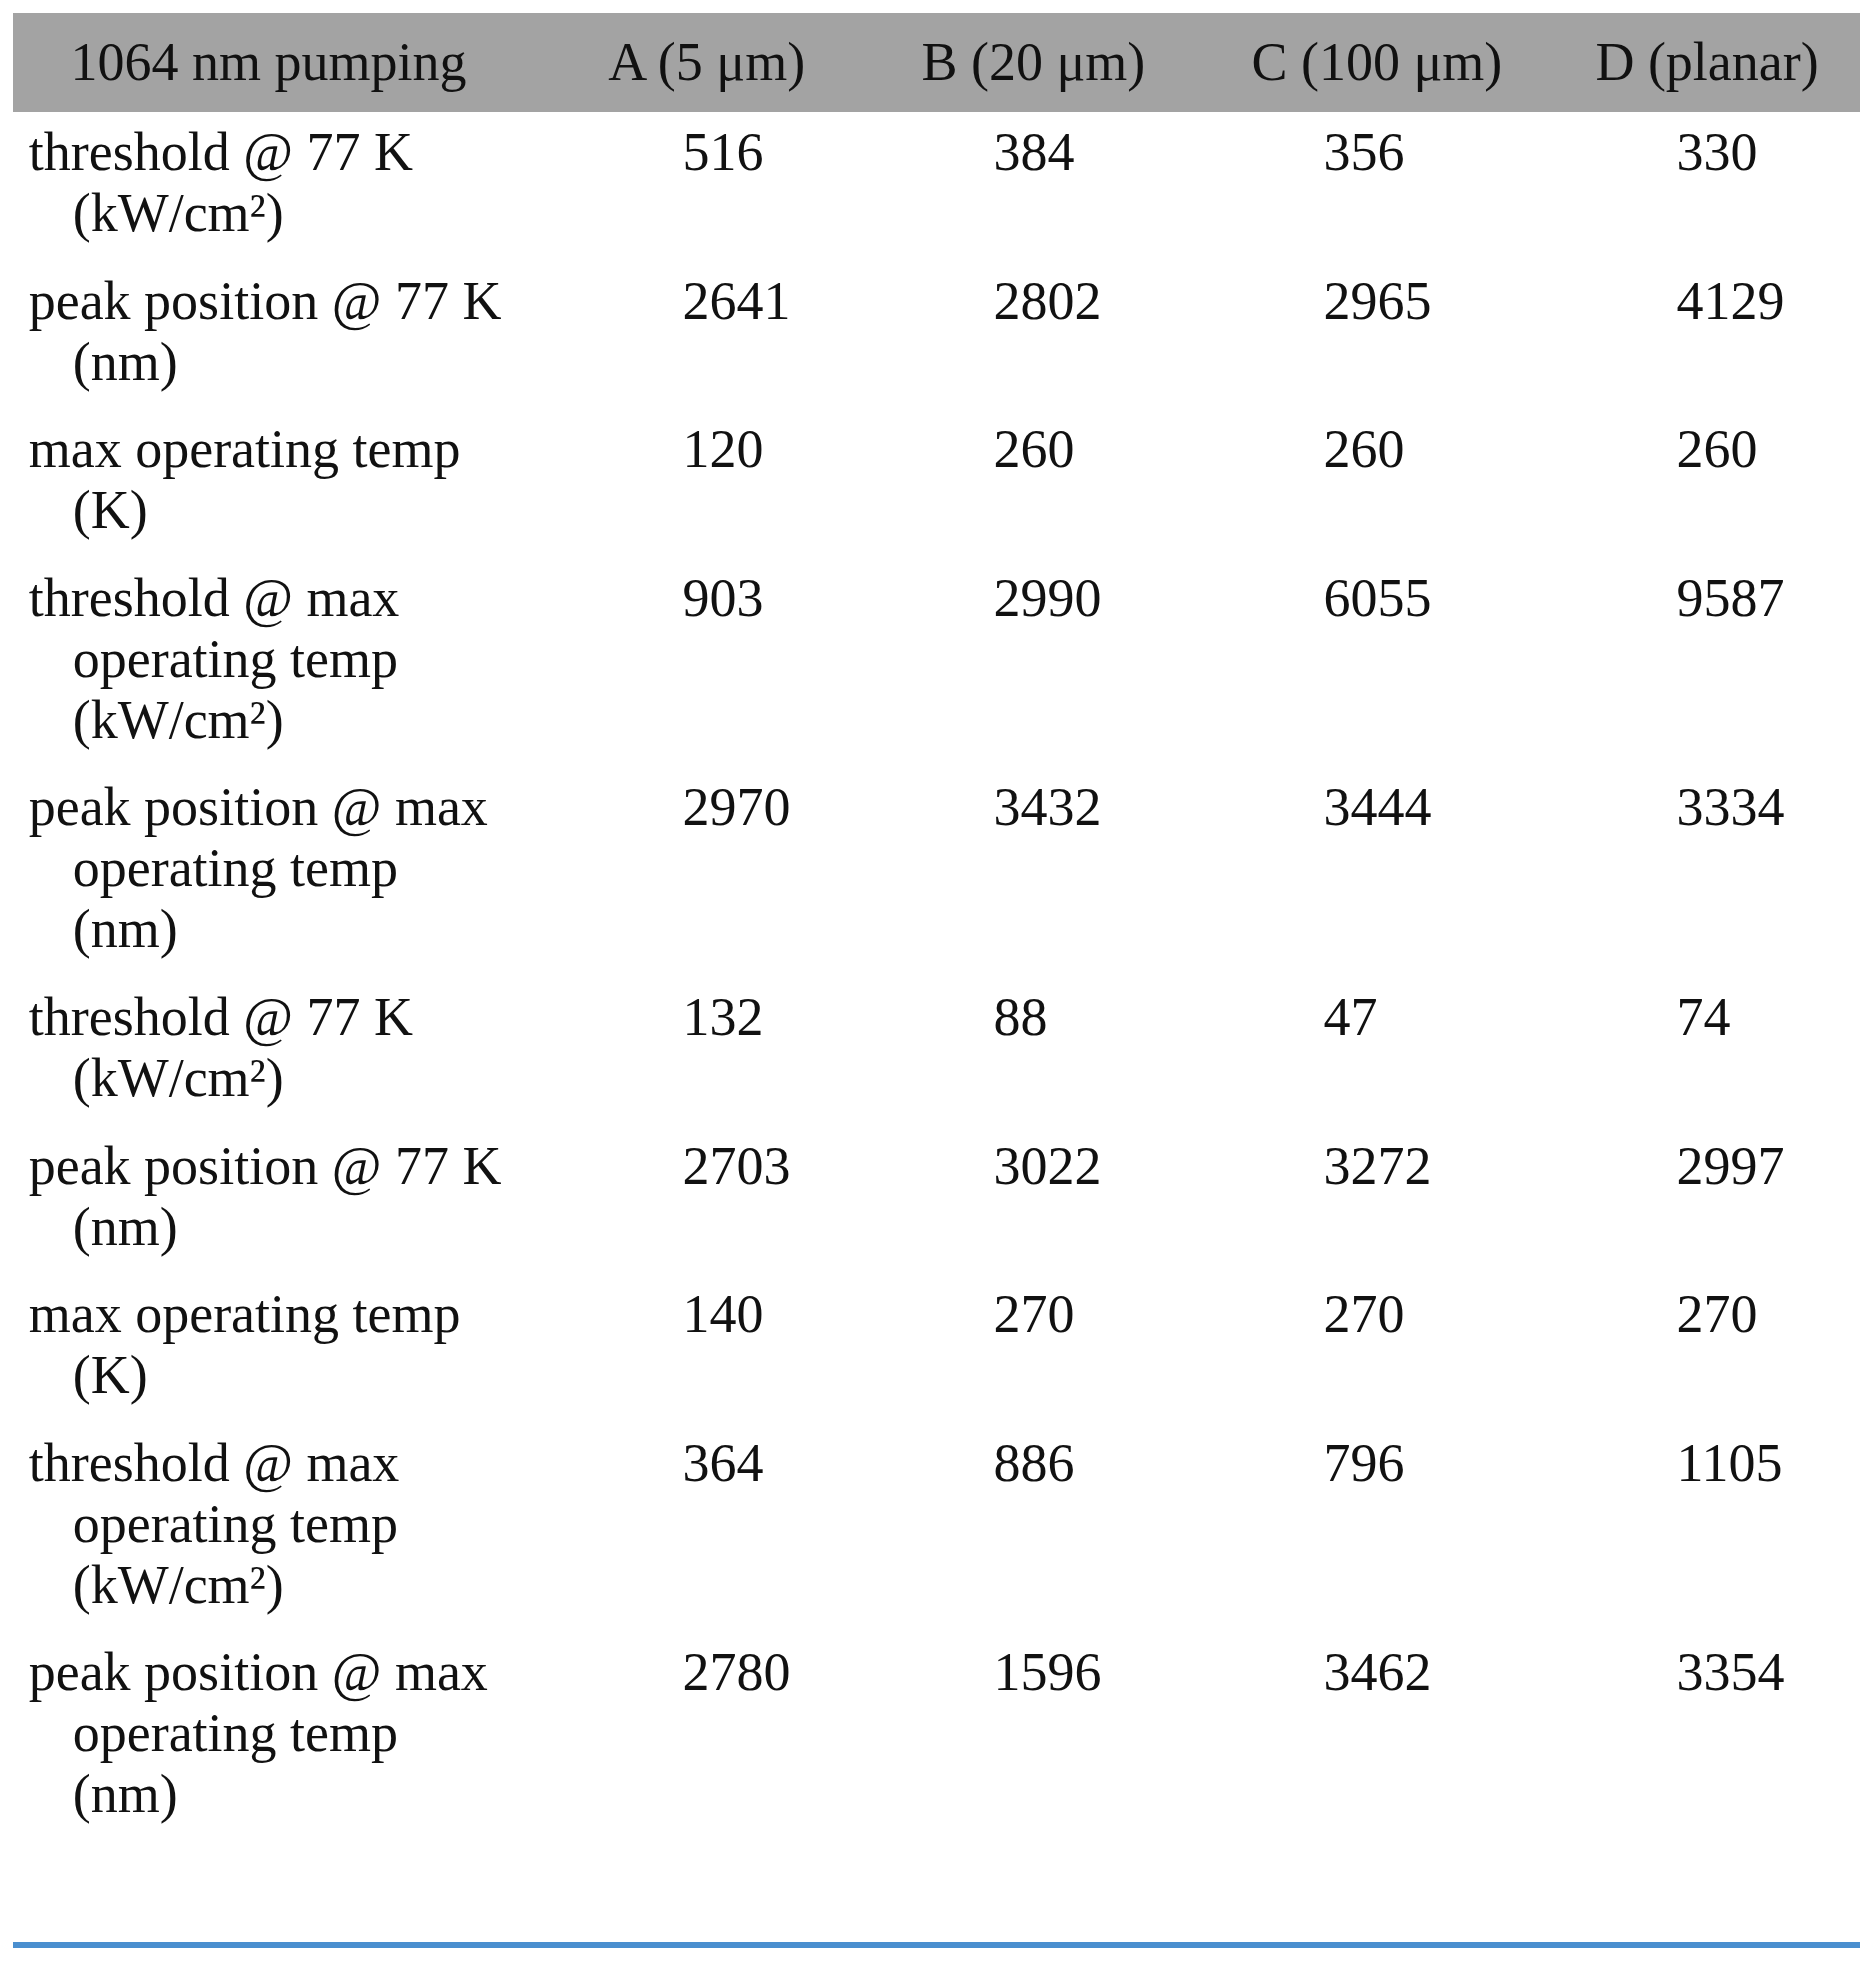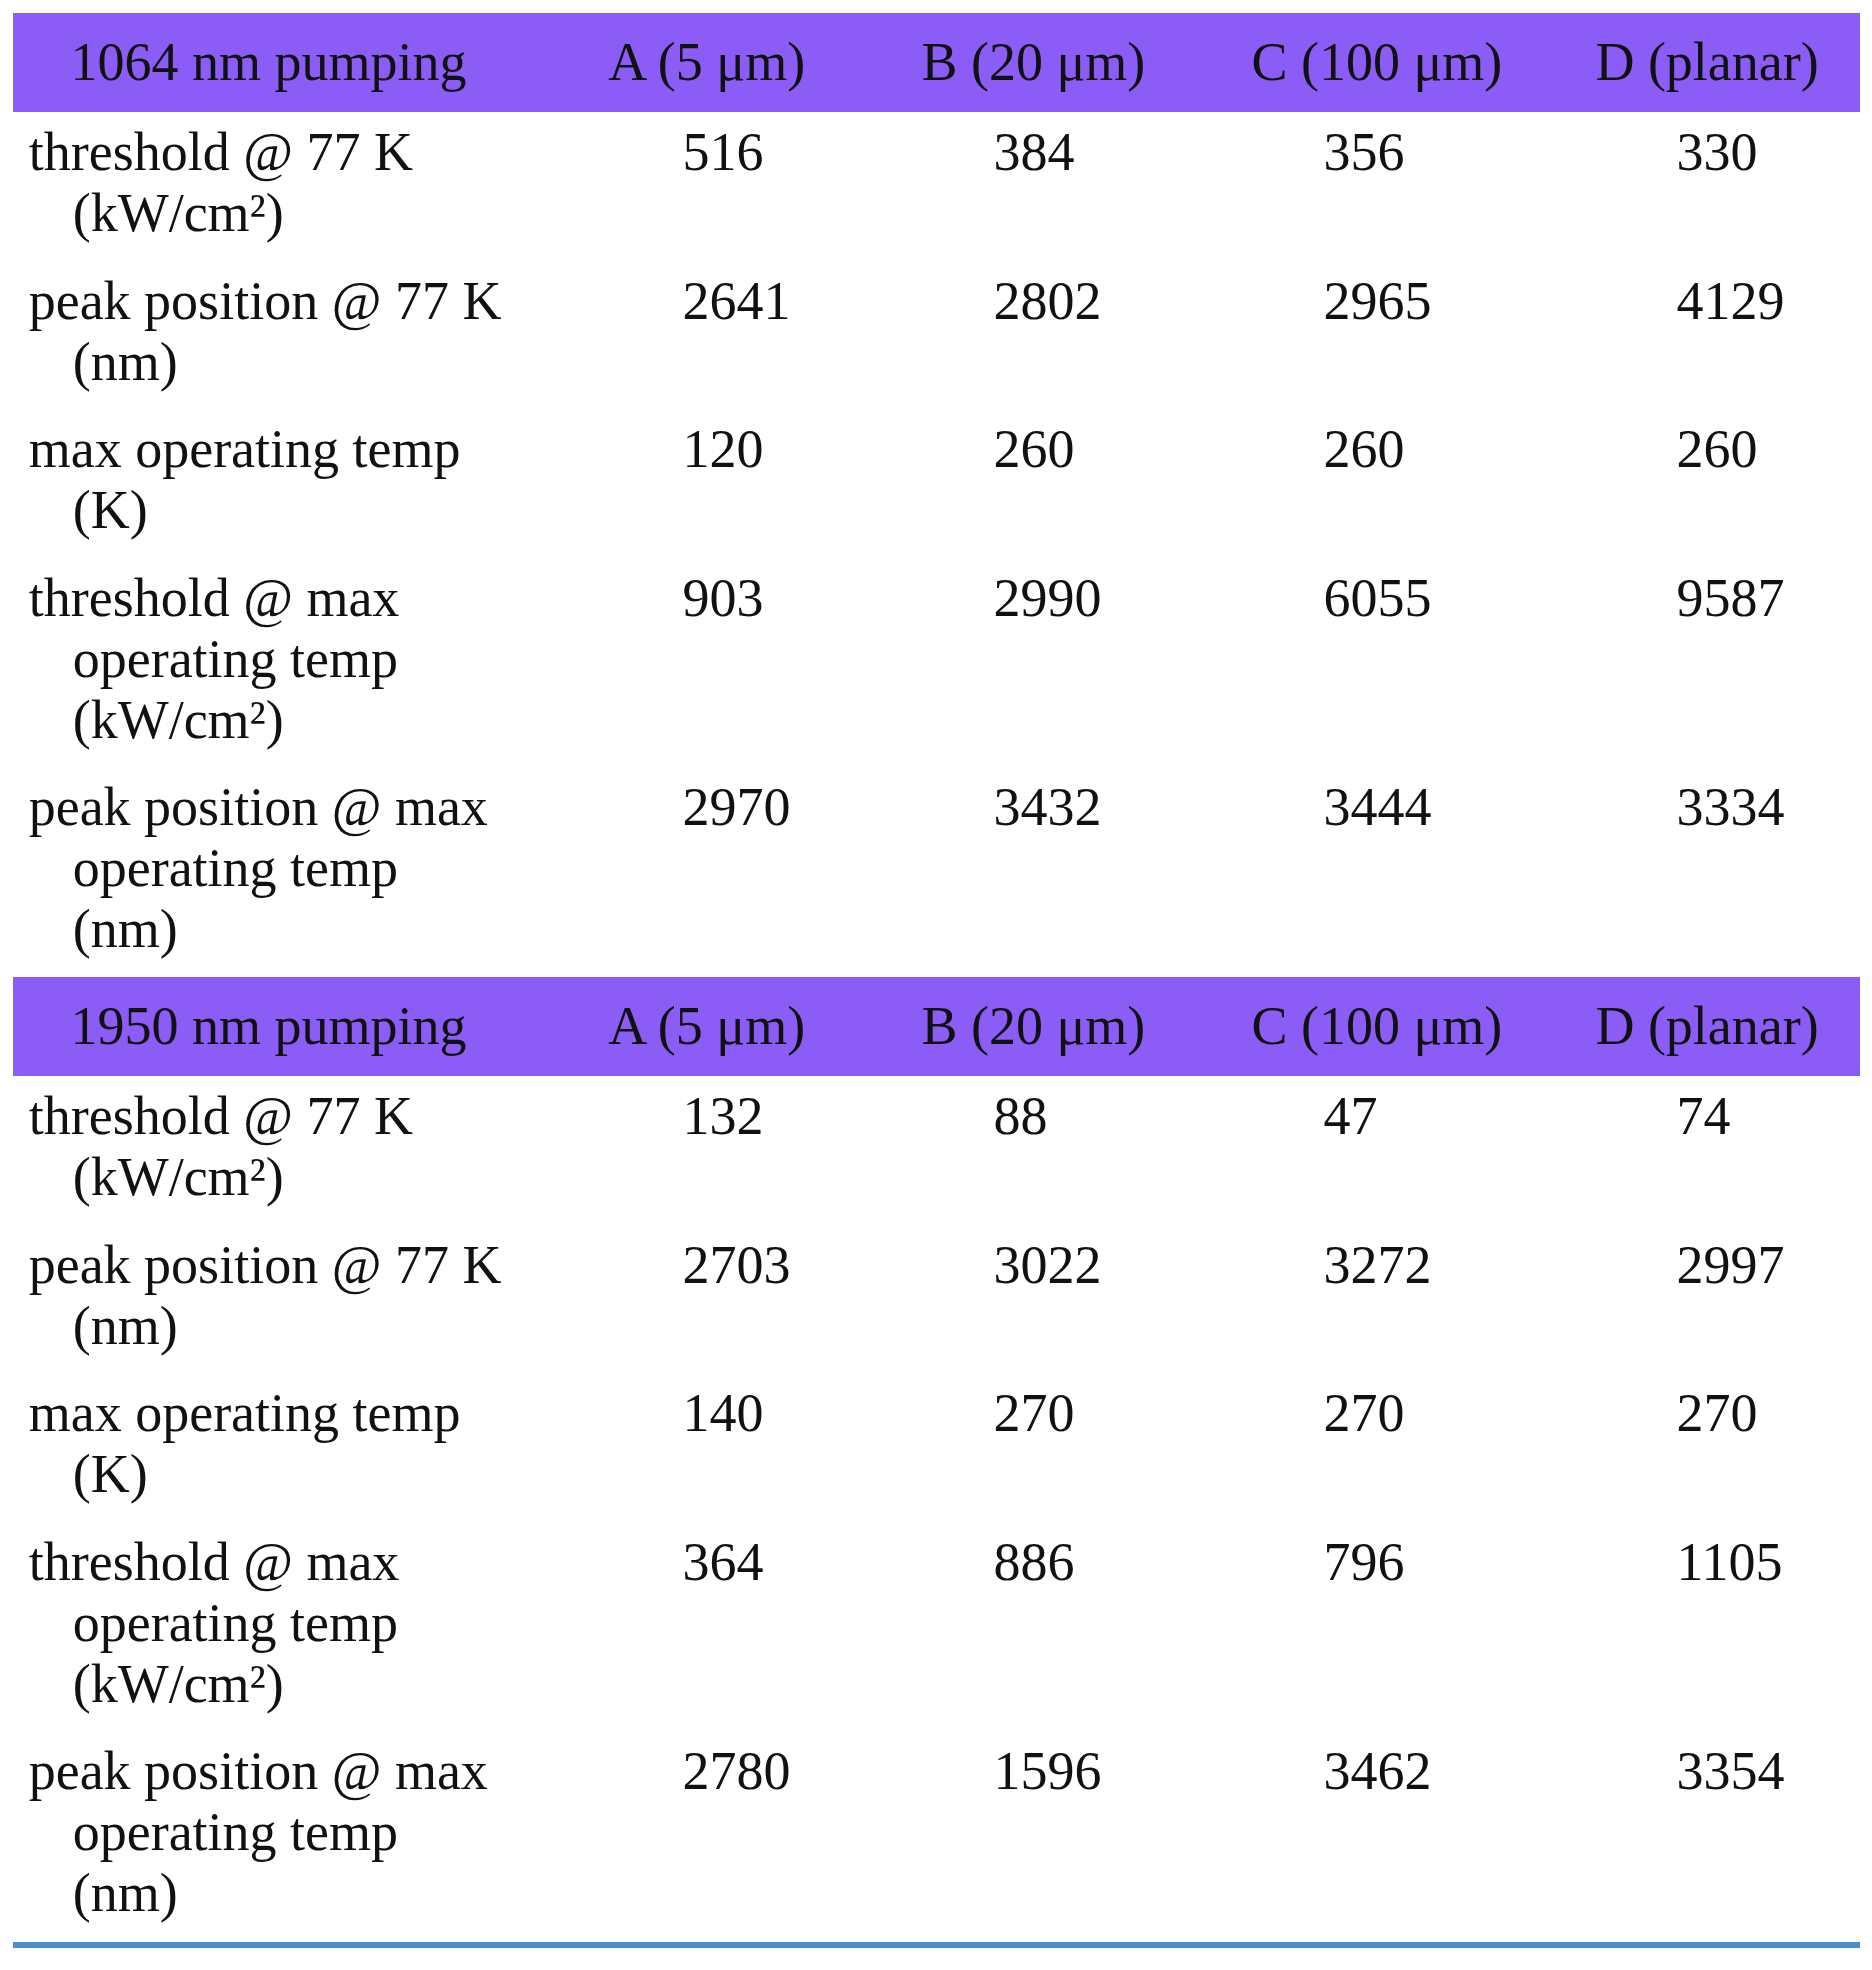--- a/index.html
+++ b/index.html
@@ -28,21 +28,21 @@
       font-size: 54px;
       line-height: 61px;
     }
     col.c0 { width: 593px; }
     col.c1 { width: 315px; }
     col.c2 { width: 330px; }
     col.c3 { width: 344px; }
     col.c4 { width: 265px; }
 
     tr.section-head td {
-      background: #8b5cf6;
+      background: #a3a3a3;
       height: 99px;
       padding: 0;
       vertical-align: middle;
       white-space: nowrap;
     }
     tr.section-head td.label {
       padding-left: 57px;
     }
     tr.section-head td.col-h {
       padding-left: 0;
@@ -143,27 +143,20 @@
           <td class="label">
             <span class="lbl-line1">peak position @ max</span>
             <span class="lbl-cont">operating temp</span>
             <span class="lbl-cont">(nm)</span>
           </td>
           <td class="v1">2970</td>
           <td class="v2">3432</td>
           <td class="v3">3444</td>
           <td class="v4">3334</td>
         </tr>
-        <tr class="section-head">
-          <td class="label">1950 nm pumping</td>
-          <td class="col-h h1">A (5 μm)</td>
-          <td class="col-h h2">B (20 μm)</td>
-          <td class="col-h h3">C (100 μm)</td>
-          <td class="col-h h4">D (planar)</td>
-        </tr>
         <tr class="data-row">
           <td class="label">
             <span class="lbl-line1">threshold @ 77 K</span>
             <span class="lbl-cont">(kW/cm²)</span>
           </td>
           <td class="v1">132</td>
           <td class="v2">88</td>
           <td class="v3">47</td>
           <td class="v4">74</td>
         </tr>

